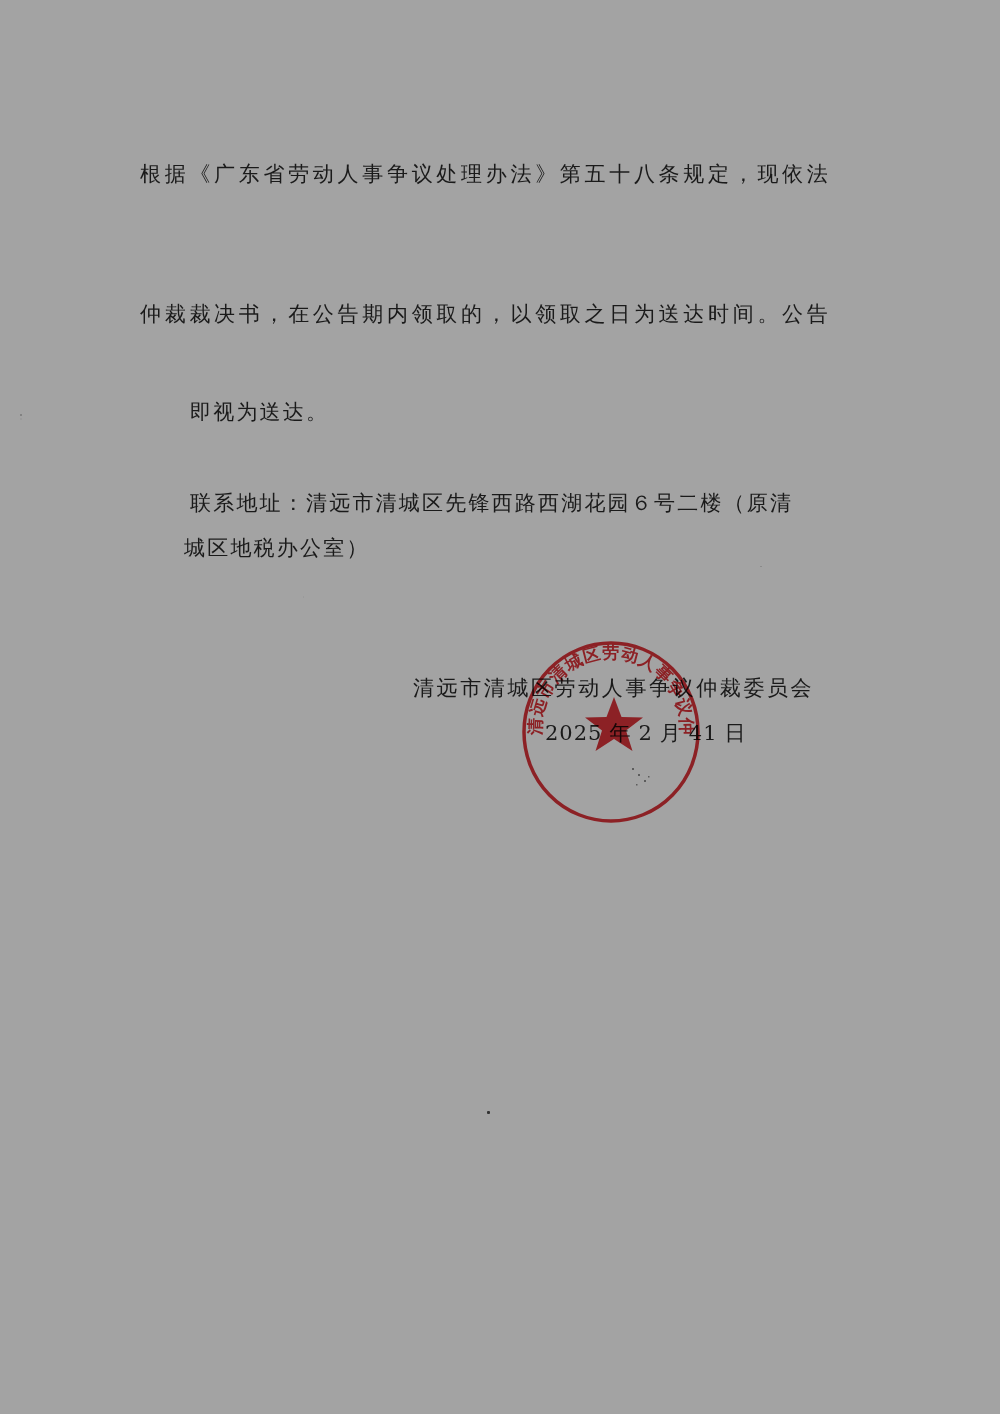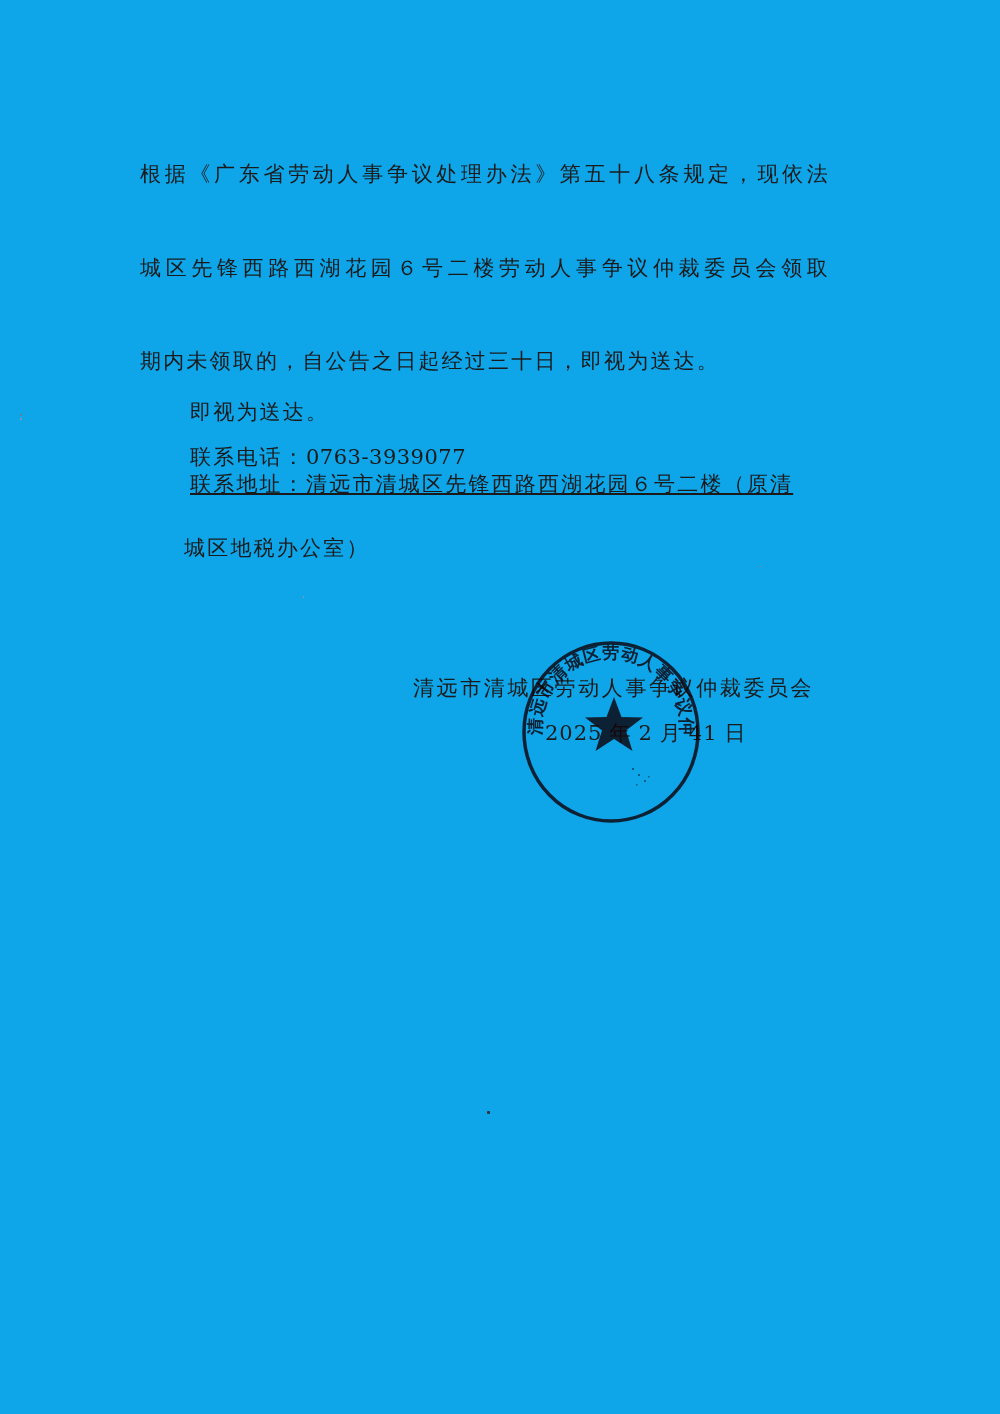--- a/index.html
+++ b/index.html
@@ -13,21 +13,21 @@
       position: relative;
       overflow: hidden;
       font-family: "DejaVu Serif", "Liberation Serif", serif;
       color: #1a1a1a;
     }
     .page {
       position: absolute;
       left: 0; top: 0;
       width: 1000px;
       height: 1414px;
-      background: #0ea5e9;
+      background: #a3a3a3;
     }
     .line {
       position: absolute;
       font-size: 21px;
       line-height: 28px;
       white-space: nowrap;
       letter-spacing: 2.2px;
     }
     .body-line {
       left: 140px;
@@ -77,30 +77,26 @@
       background: #333;
       border-radius: 1px;
     }
   </style>
 </head>
 <body>
 
 <div class="page">
 
   <div class="line body-line" style="top:160px;">根据《广东省劳动人事争议处理办法》第五十八条规定，现依法</div>
-  <div class="line body-line" style="top:254px;">城区先锋西路西湖花园６号二楼劳动人事争议仲裁委员会领取</div>
-  <div class="line continuation" style="top:347px;">期内未领取的，自公告之日起经过三十日，即视为送达。</div>
+  <div class="line body-line" style="top:300px;">仲裁裁决书，在公告期内领取的，以领取之日为送达时间。公告</div>
 
   <div class="line indent-line" style="top:398px;">即视为送达。</div>
 
-  <div class="line indent-line" style="top:443px;">
-    <span>联系电话：</span><span style="letter-spacing:0.5px;">0763-3939077</span>
-  </div>
 
-  <div class="line indent-line" style="top:470px;text-decoration:underline;">
+  <div class="line indent-line" style="top:489px;">
     <span>联系地址：</span><span>清远市清城区先锋西路西湖花园６号二楼（原清</span>
   </div>
   <div class="line continuation" style="top:534px;margin-left:44px;">城区地税办公室）</div>
 
   <div class="signature">清远市清城区劳动人事争议仲裁委员会</div>
 
   <div class="date">
     <span>2025</span><span>年</span><span>2</span><span>月</span><span>41</span><span>日</span>
   </div>
 

